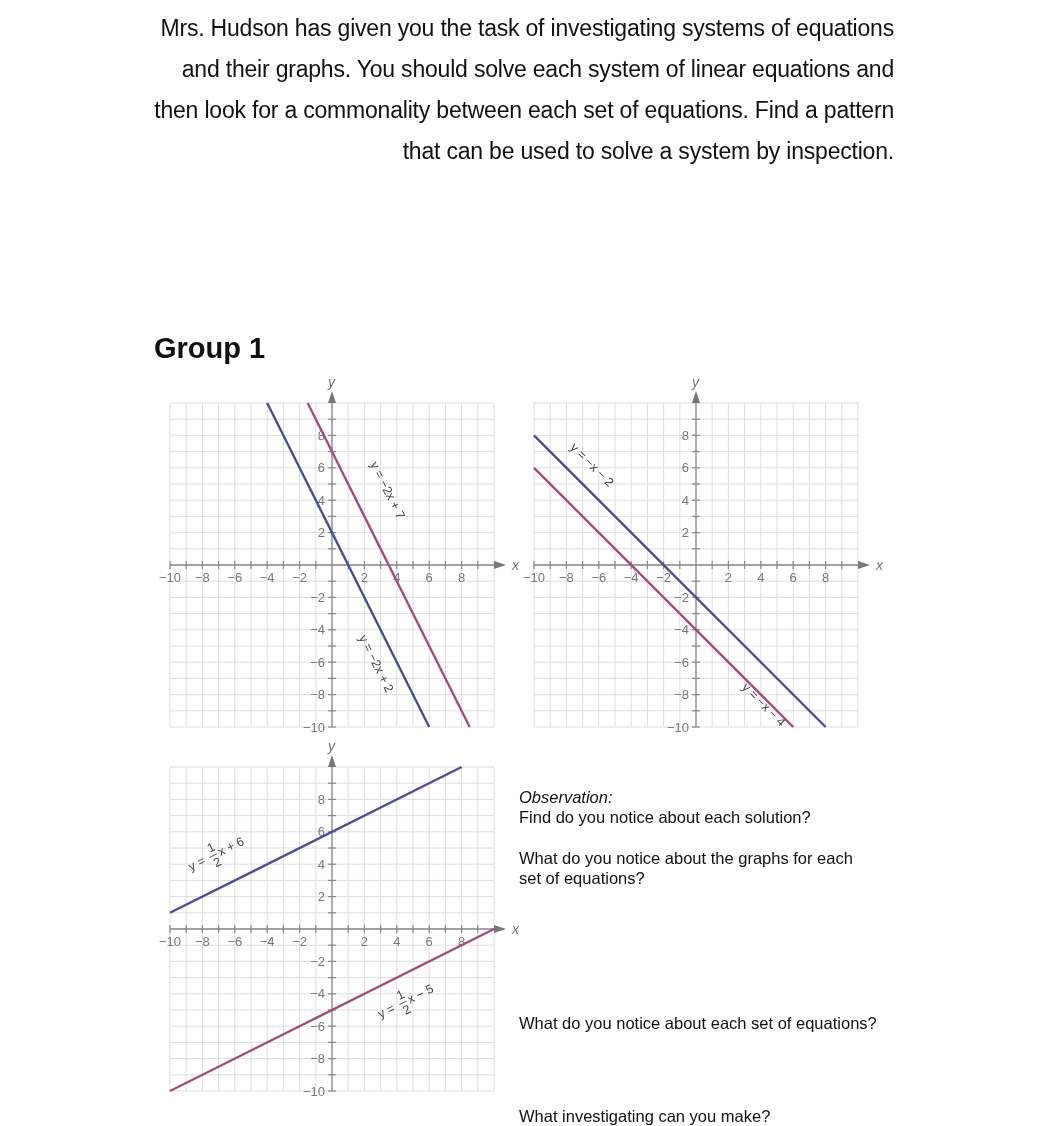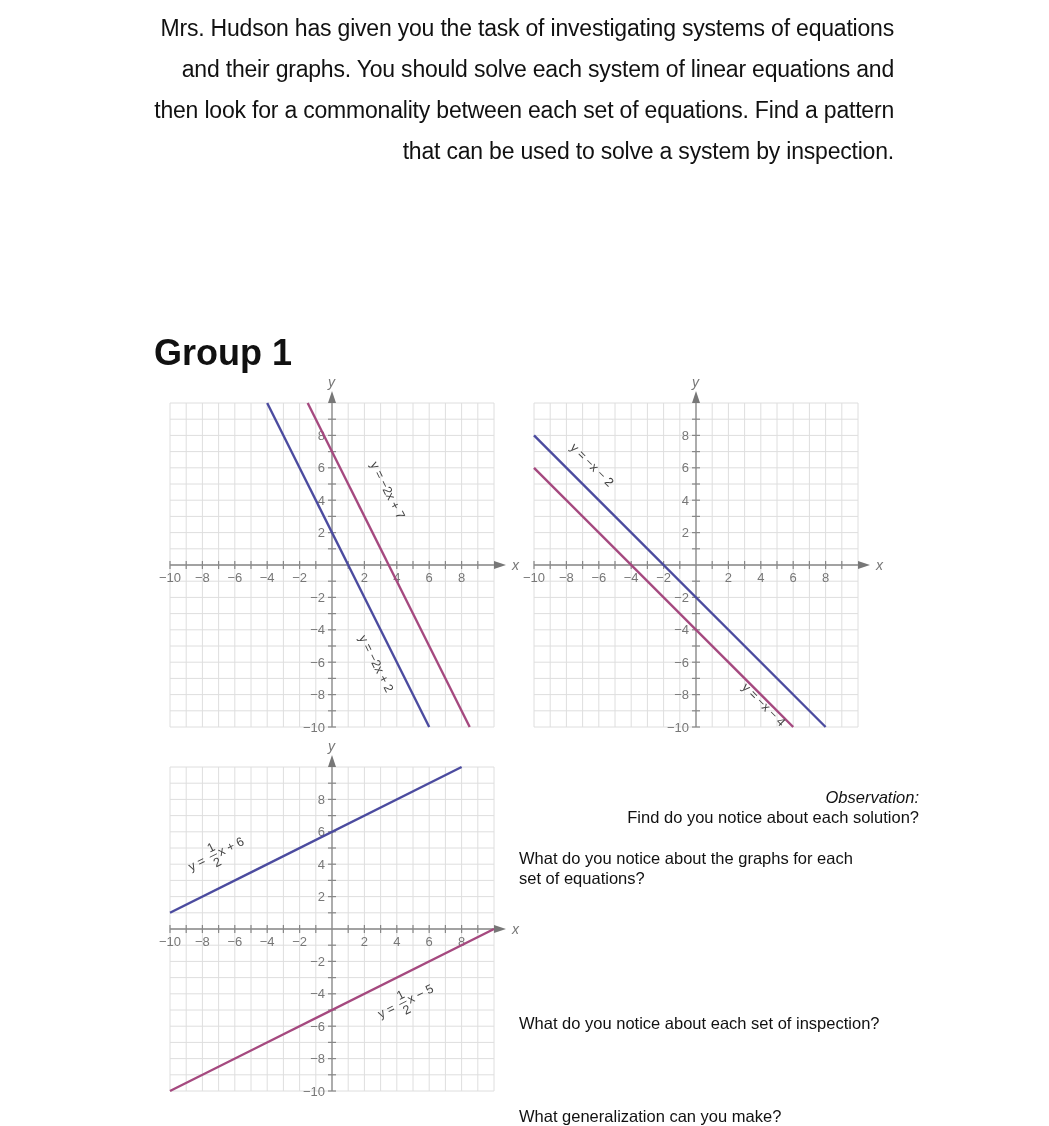--- a/index.html
+++ b/index.html
@@ -1,18 +1,18 @@
 <!DOCTYPE html>
 <html><head>
 <meta charset="utf-8">
 <style>
   html, body { margin:0; padding:0; background:#ffffff; }
   body { width:1049px; height:1126px; position:relative; overflow:hidden; font-family:"Liberation Sans", sans-serif; color:#111; }
   #intro { position:absolute; left:154px; top:8px; width:740px; font-size:23px; line-height:41px; margin:0; font-weight:normal; letter-spacing:-0.2px;text-align:right; }
-  #group-title { position:absolute; left:154px; top:332px; font-size:36px; font-weight:bold; margin:0; }
+  #group-title { position:absolute; left:154px; top:332px; font-size:29px; font-weight:bold; margin:0; }
   svg.graph { position:absolute; overflow:visible; }
   .grid-line { stroke:#dedede; stroke-width:1; }
   .axis { stroke:#888; stroke-width:1.3; }
   .tick { stroke:#888; stroke-width:1.2; }
   .tick-label { font-family:"Liberation Sans", sans-serif; font-size:13px; fill:#777; }
   .axis-label { font-family:"Liberation Sans", sans-serif; font-size:14px; fill:#777; font-style:italic; }
   .eq-label { font-family:"Liberation Sans", sans-serif; font-size:12.5px; fill:#444; }
   .observations { position:absolute; left:519px; width:400px; font-size:16.5px; line-height:20px; color:#111; }
   .obs-heading { font-style:italic; }
 </style>
@@ -364,19 +364,19 @@
     </g>
     <g transform="translate(248.42,266.14) rotate(-26.6)">
       <text x="-22" y="4" class="eq-label">y =</text>
       <text x="3" y="-4" class="eq-label">1</text>
       <line x1="1" y1="0" x2="9" y2="0" stroke="#444" stroke-width="0.8"></line>
       <text x="2" y="12" class="eq-label">2</text>
       <text x="11" y="4" class="eq-label">x − 5</text>
     </g>
   </svg>
 
-<div class="observations" style="top:787px;text-align:right;">
+<div class="observations" style="top:787px;">
   <div class="obs-heading">Observation:</div>
   <div>Find do you notice about each solution?</div>
 </div>
 <div class="observations" style="top:848px; width:360px;">What do you notice about the graphs for each set of equations?</div>
-<div class="observations" style="top:1013px;">What do you notice about each set of inspection?</div>
-<div class="observations" style="top:1106px;">What generalization can you make?</div>
+<div class="observations" style="top:1013px;">What do you notice about each set of equations?</div>
+<div class="observations" style="top:1106px;">What investigating can you make?</div>
 
 </body></html>

